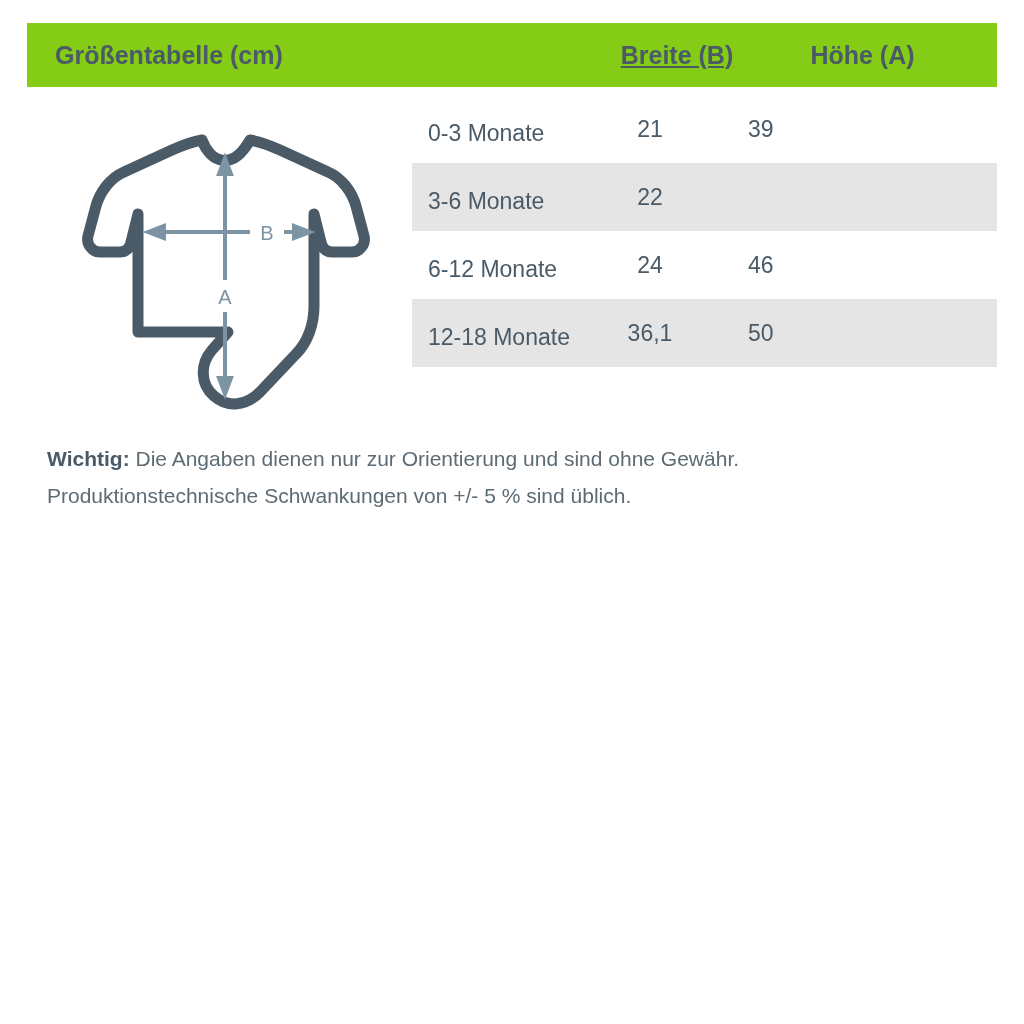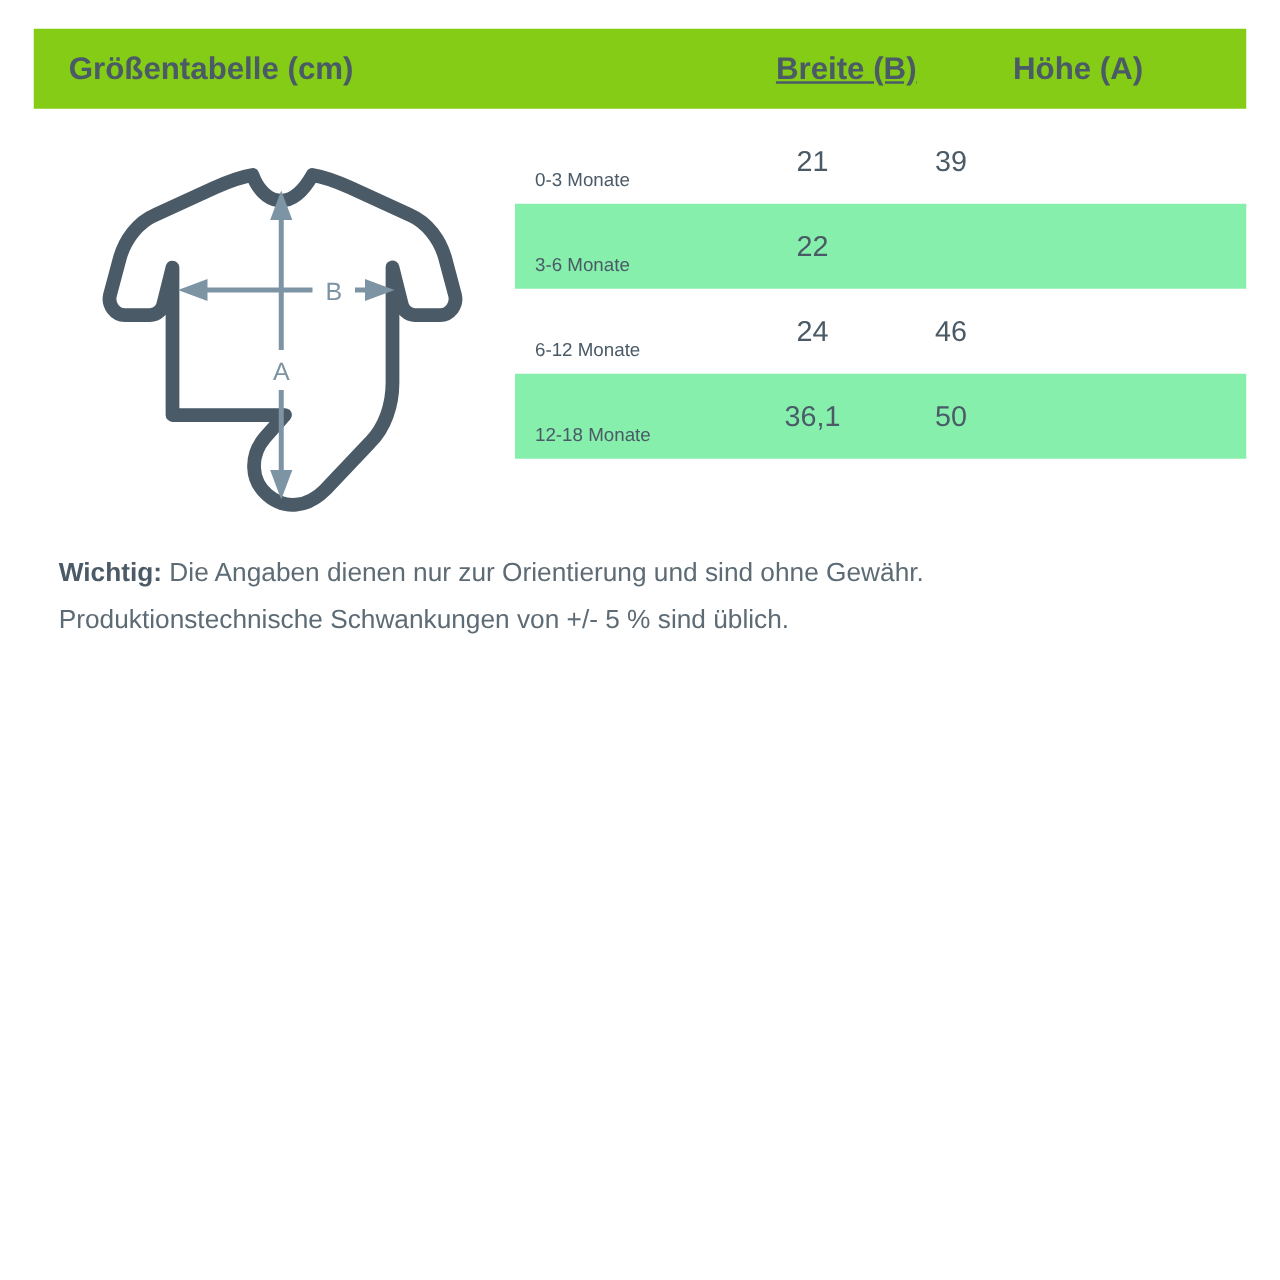--- a/index.html
+++ b/index.html
@@ -68,29 +68,29 @@
     top: 95px;
     width: 585px;
   }
   .trow {
     position: relative;
     height: 68px;
     display: block;
     box-sizing: border-box;
   }
   .trow.alt {
-    background: #86efac;
+    background: #e5e5e5;
   }
   .trow .cell-size {
     position: absolute;
     left: 16px;
-    top: 16px;
+    top: 4px;
     height: 68px;
     line-height: 68px;
-    font-size: 15px;
+    font-size: 23px;
     color: #4a5a66;
     white-space: nowrap;
     text-align: right;
   }
   .trow .cell-b {
     position: absolute;
     left: 153px;
     top: 0;
     width: 170px;
     height: 68px;

